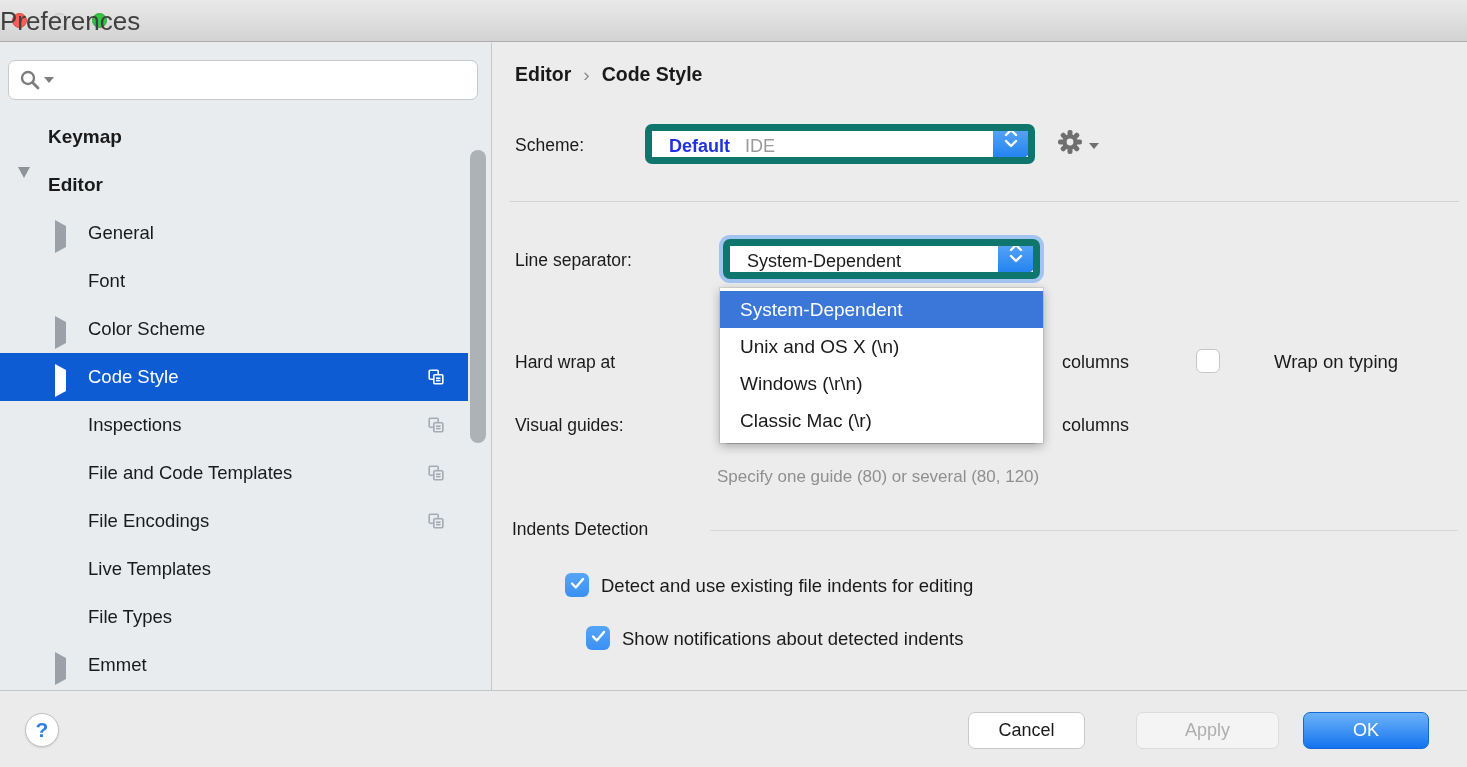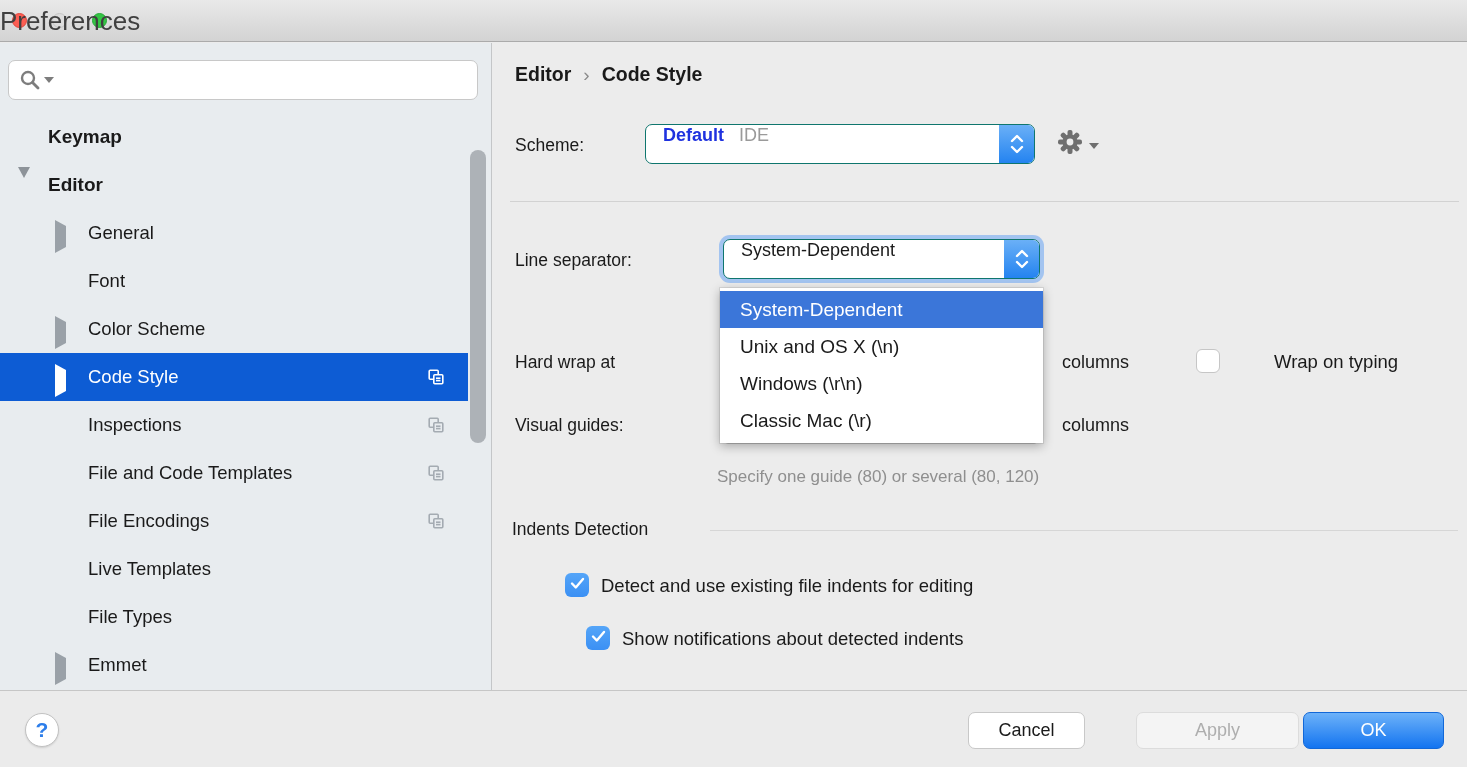--- a/index.html
+++ b/index.html
@@ -88,22 +88,22 @@
   
   .main { position:absolute; left:492px; top:43px; width:975px; height:647px; }
 
   .breadcrumb { position:absolute; left:23px; top:20px; font-size:19.5px; font-weight:bold; display:flex; align-items:center; }
   .crumb-sep { color:#8b8b8b; font-weight:normal; margin:0 12px; font-size:19px; }
 
   .form-label { position:absolute; font-size:17.5px; }
 
   .select {
     position:absolute; height:40px; background:#fff;
-    border:1px solid #0f766e; border-radius:7px;
-    display:flex; align-items:flex-start; overflow:hidden;gap:13px;
+    border:7px solid #0f766e; border-radius:7px;
+    display:flex; align-items:flex-end; overflow:hidden;gap:13px;
   }
   .select-text { flex:1; padding-left:17px; font-size:18px; white-space:nowrap; }
   .select-cap {
     width:36px; height:40px; margin:-1px -1px -1px 0;
     background:linear-gradient(#6cb1f7,#2282f0);
     border-radius:0 7px 7px 0;
     display:flex; align-items:center; justify-content:center;
   }
   .scheme-select { left:153px; top:81px; width:390px; }
   .scheme-primary { color:#1f32df; font-weight:bold; }
@@ -167,22 +167,22 @@
     box-shadow:0 1px 2px rgba(0,0,0,.12);
     display:flex; align-items:center; justify-content:center;
     font-size:21px; font-weight:bold; color:#2d7eea; cursor:default;
   }
   .btn {
     position:absolute; top:21px; height:37px; border-radius:7px;
     font-family:"Liberation Sans",sans-serif; font-size:18px;
     display:flex; align-items:center; justify-content:center; cursor:default;
   }
   .btn-cancel { left:968px; width:117px; background:#ffffff; border:1px solid #c8c8c8; color:#1a1a1a; }
-  .btn-apply  { left:1136px; width:163px; background:#f4f4f4; border:1px solid #dcdcdc; color:#aeaeae; }
-  .btn-ok     { left:1303px; width:141px; background:linear-gradient(#6db2f9,#1374f0); border:1px solid #1268d8; color:#ffffff; }
+  .btn-apply  { left:1136px; width:143px; background:#f4f4f4; border:1px solid #dcdcdc; color:#aeaeae; }
+  .btn-ok     { left:1303px; width:126px; background:linear-gradient(#6db2f9,#1374f0); border:1px solid #1268d8; color:#ffffff; }
 </style>
 </head>
 <body>
 
 <div class="titlebar">
   <span class="traffic tl-close"></span>
   <span class="traffic tl-min"></span>
   <span class="traffic tl-zoom"></span>
   <div class="title">Preferences</div>
 </div>

